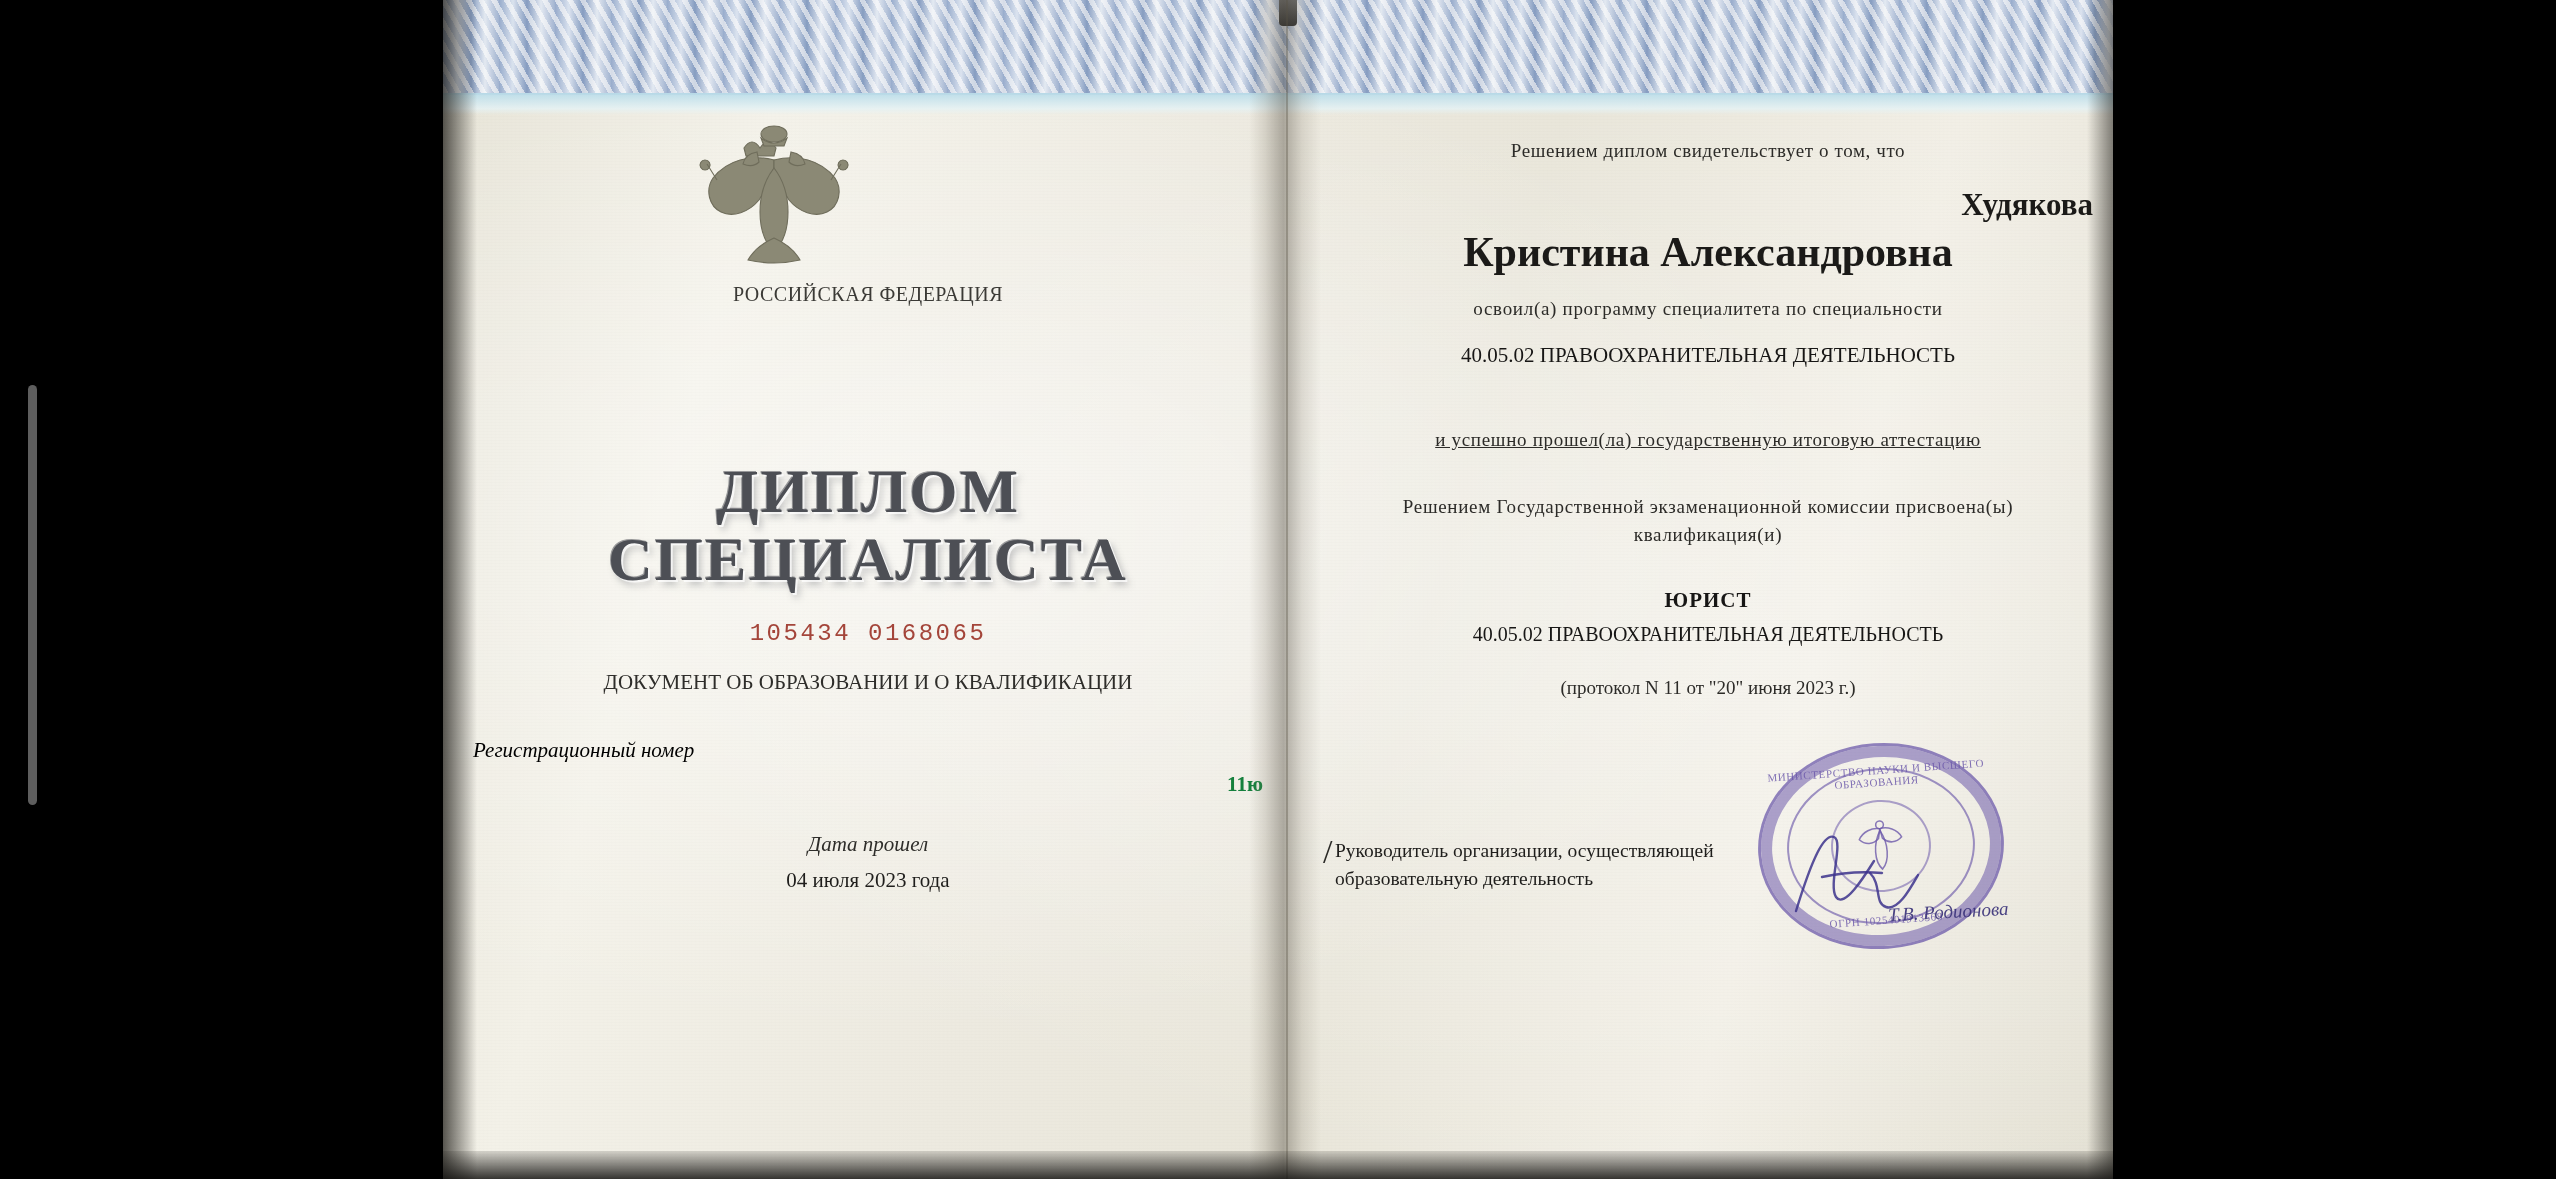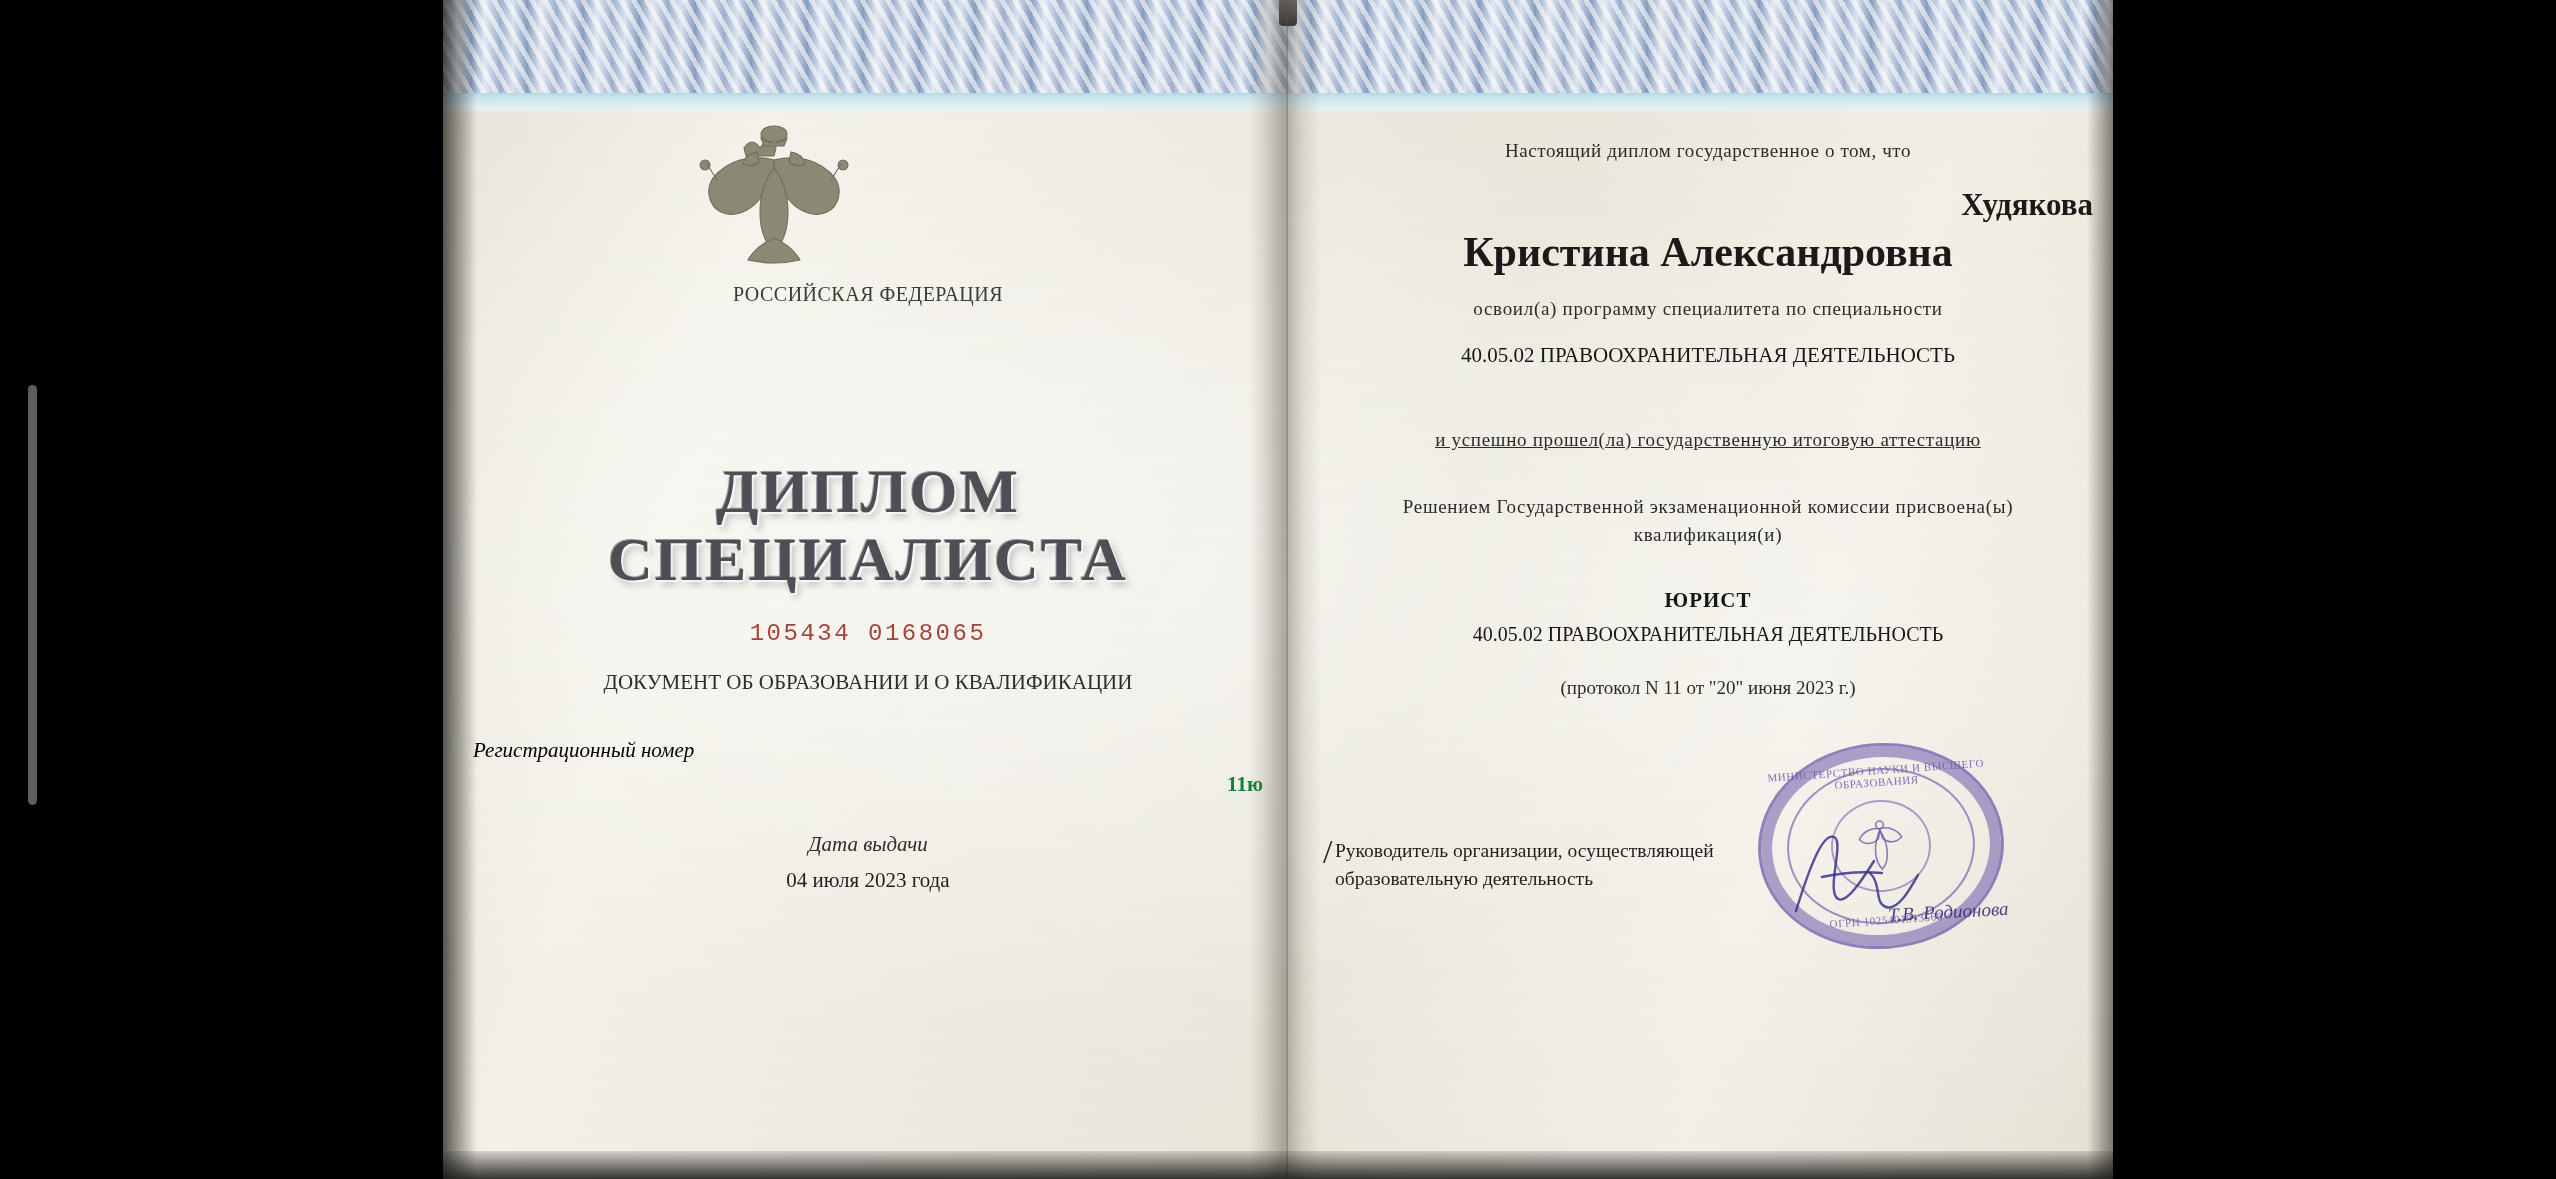--- a/index.html
+++ b/index.html
@@ -406,30 +406,30 @@
 
       <div class="title-1">ДИПЛОМ</div>
       <div class="title-2">СПЕЦИАЛИСТА</div>
 
       <div class="serial">105434 0168065</div>
       <div class="doc-sub">ДОКУМЕНТ ОБ ОБРАЗОВАНИИ И О КВАЛИФИКАЦИИ</div>
 
       <div class="reg-label">Регистрационный номер</div>
       <div class="reg-value">11ю</div>
 
-      <div class="date-label">Дата выдачи</div>
+      <div class="date-label">Дата прошел</div>
       <div class="date-value">04 июля 2023 года</div>
     </div>
 
     <div class="gutter"></div>
     <div class="gutter-line"></div>
 
     <div class="page page-right">
 
-      <div class="r-intro">Настоящий диплом государственное о том, что</div>
+      <div class="r-intro">Решением диплом свидетельствует о том, что</div>
       <div class="r-surname">Худякова</div>
       <div class="r-firstname">Кристина Александровна</div>
 
       <div class="r-program">освоил(а) программу специалитета по специальности</div>
       <div class="r-speciality">40.05.02 ПРАВООХРАНИТЕЛЬНАЯ ДЕЯТЕЛЬНОСТЬ</div>
 
       <div class="r-attest">и успешно прошел(ла) государственную итоговую аттестацию</div>
       <div class="r-decision">Решением Государственной экзаменационной комиссии присвоена(ы) квалификация(и)</div>
 
       <div class="r-qual">ЮРИСТ</div>

